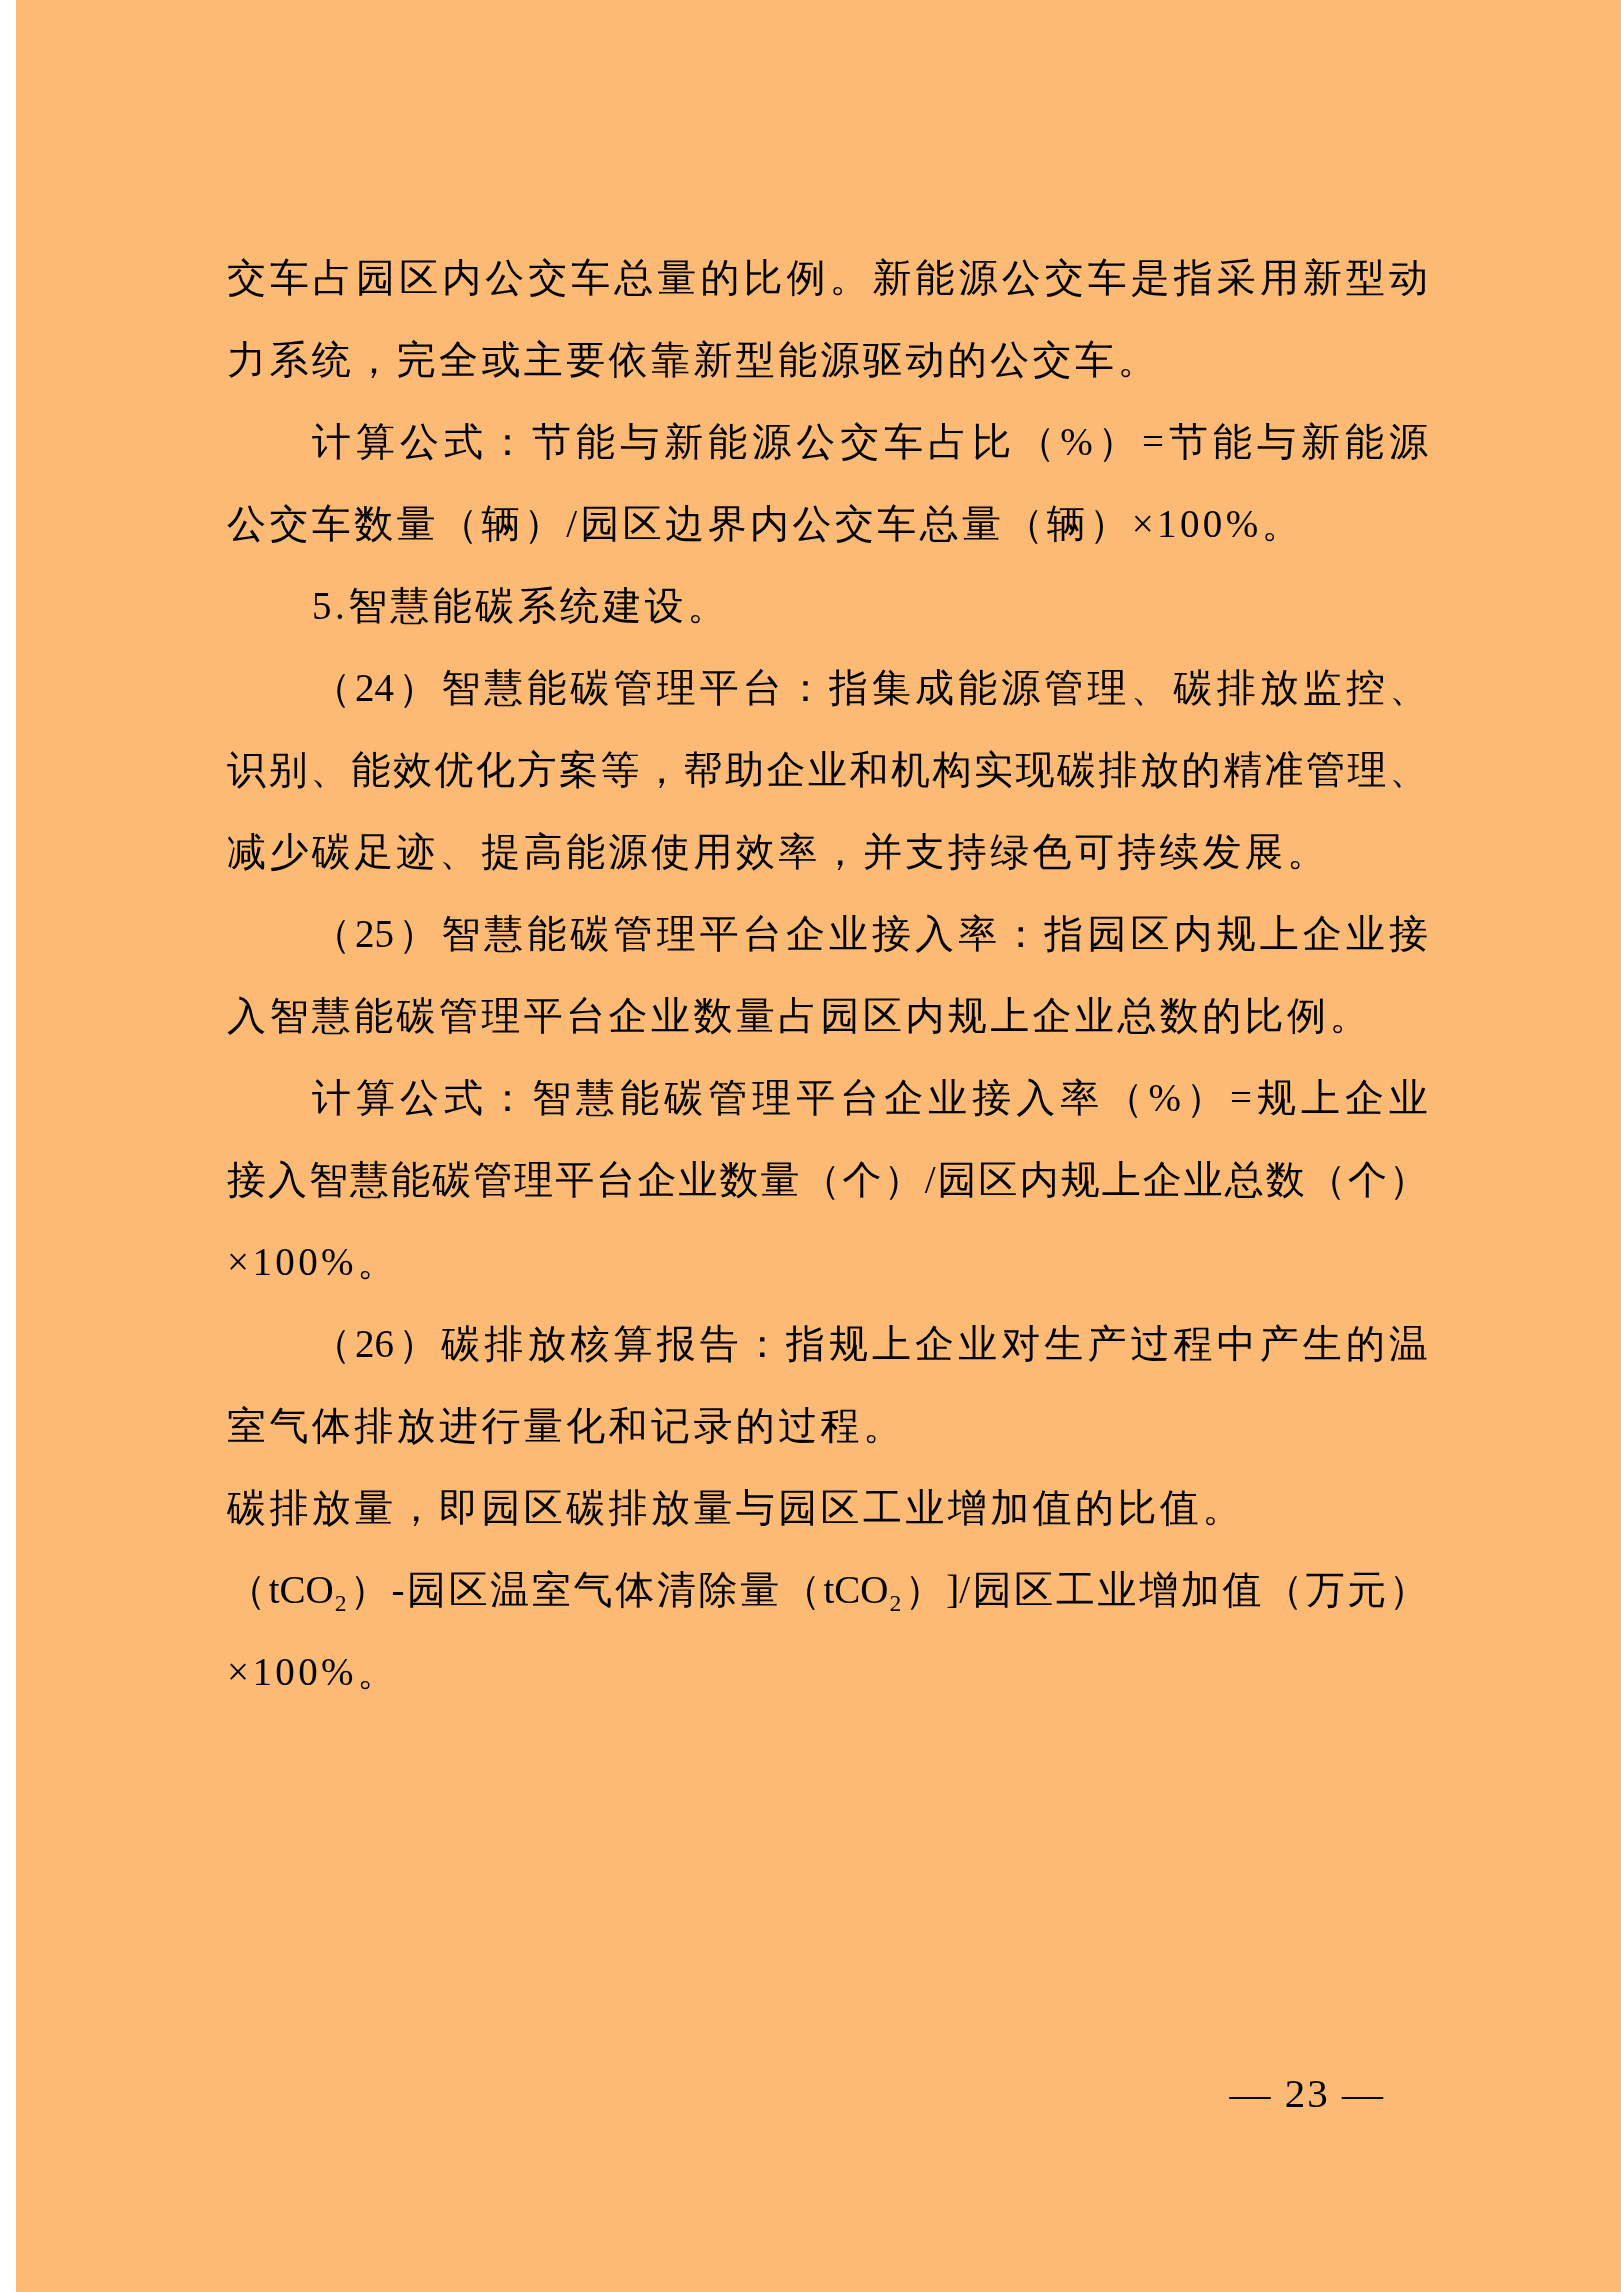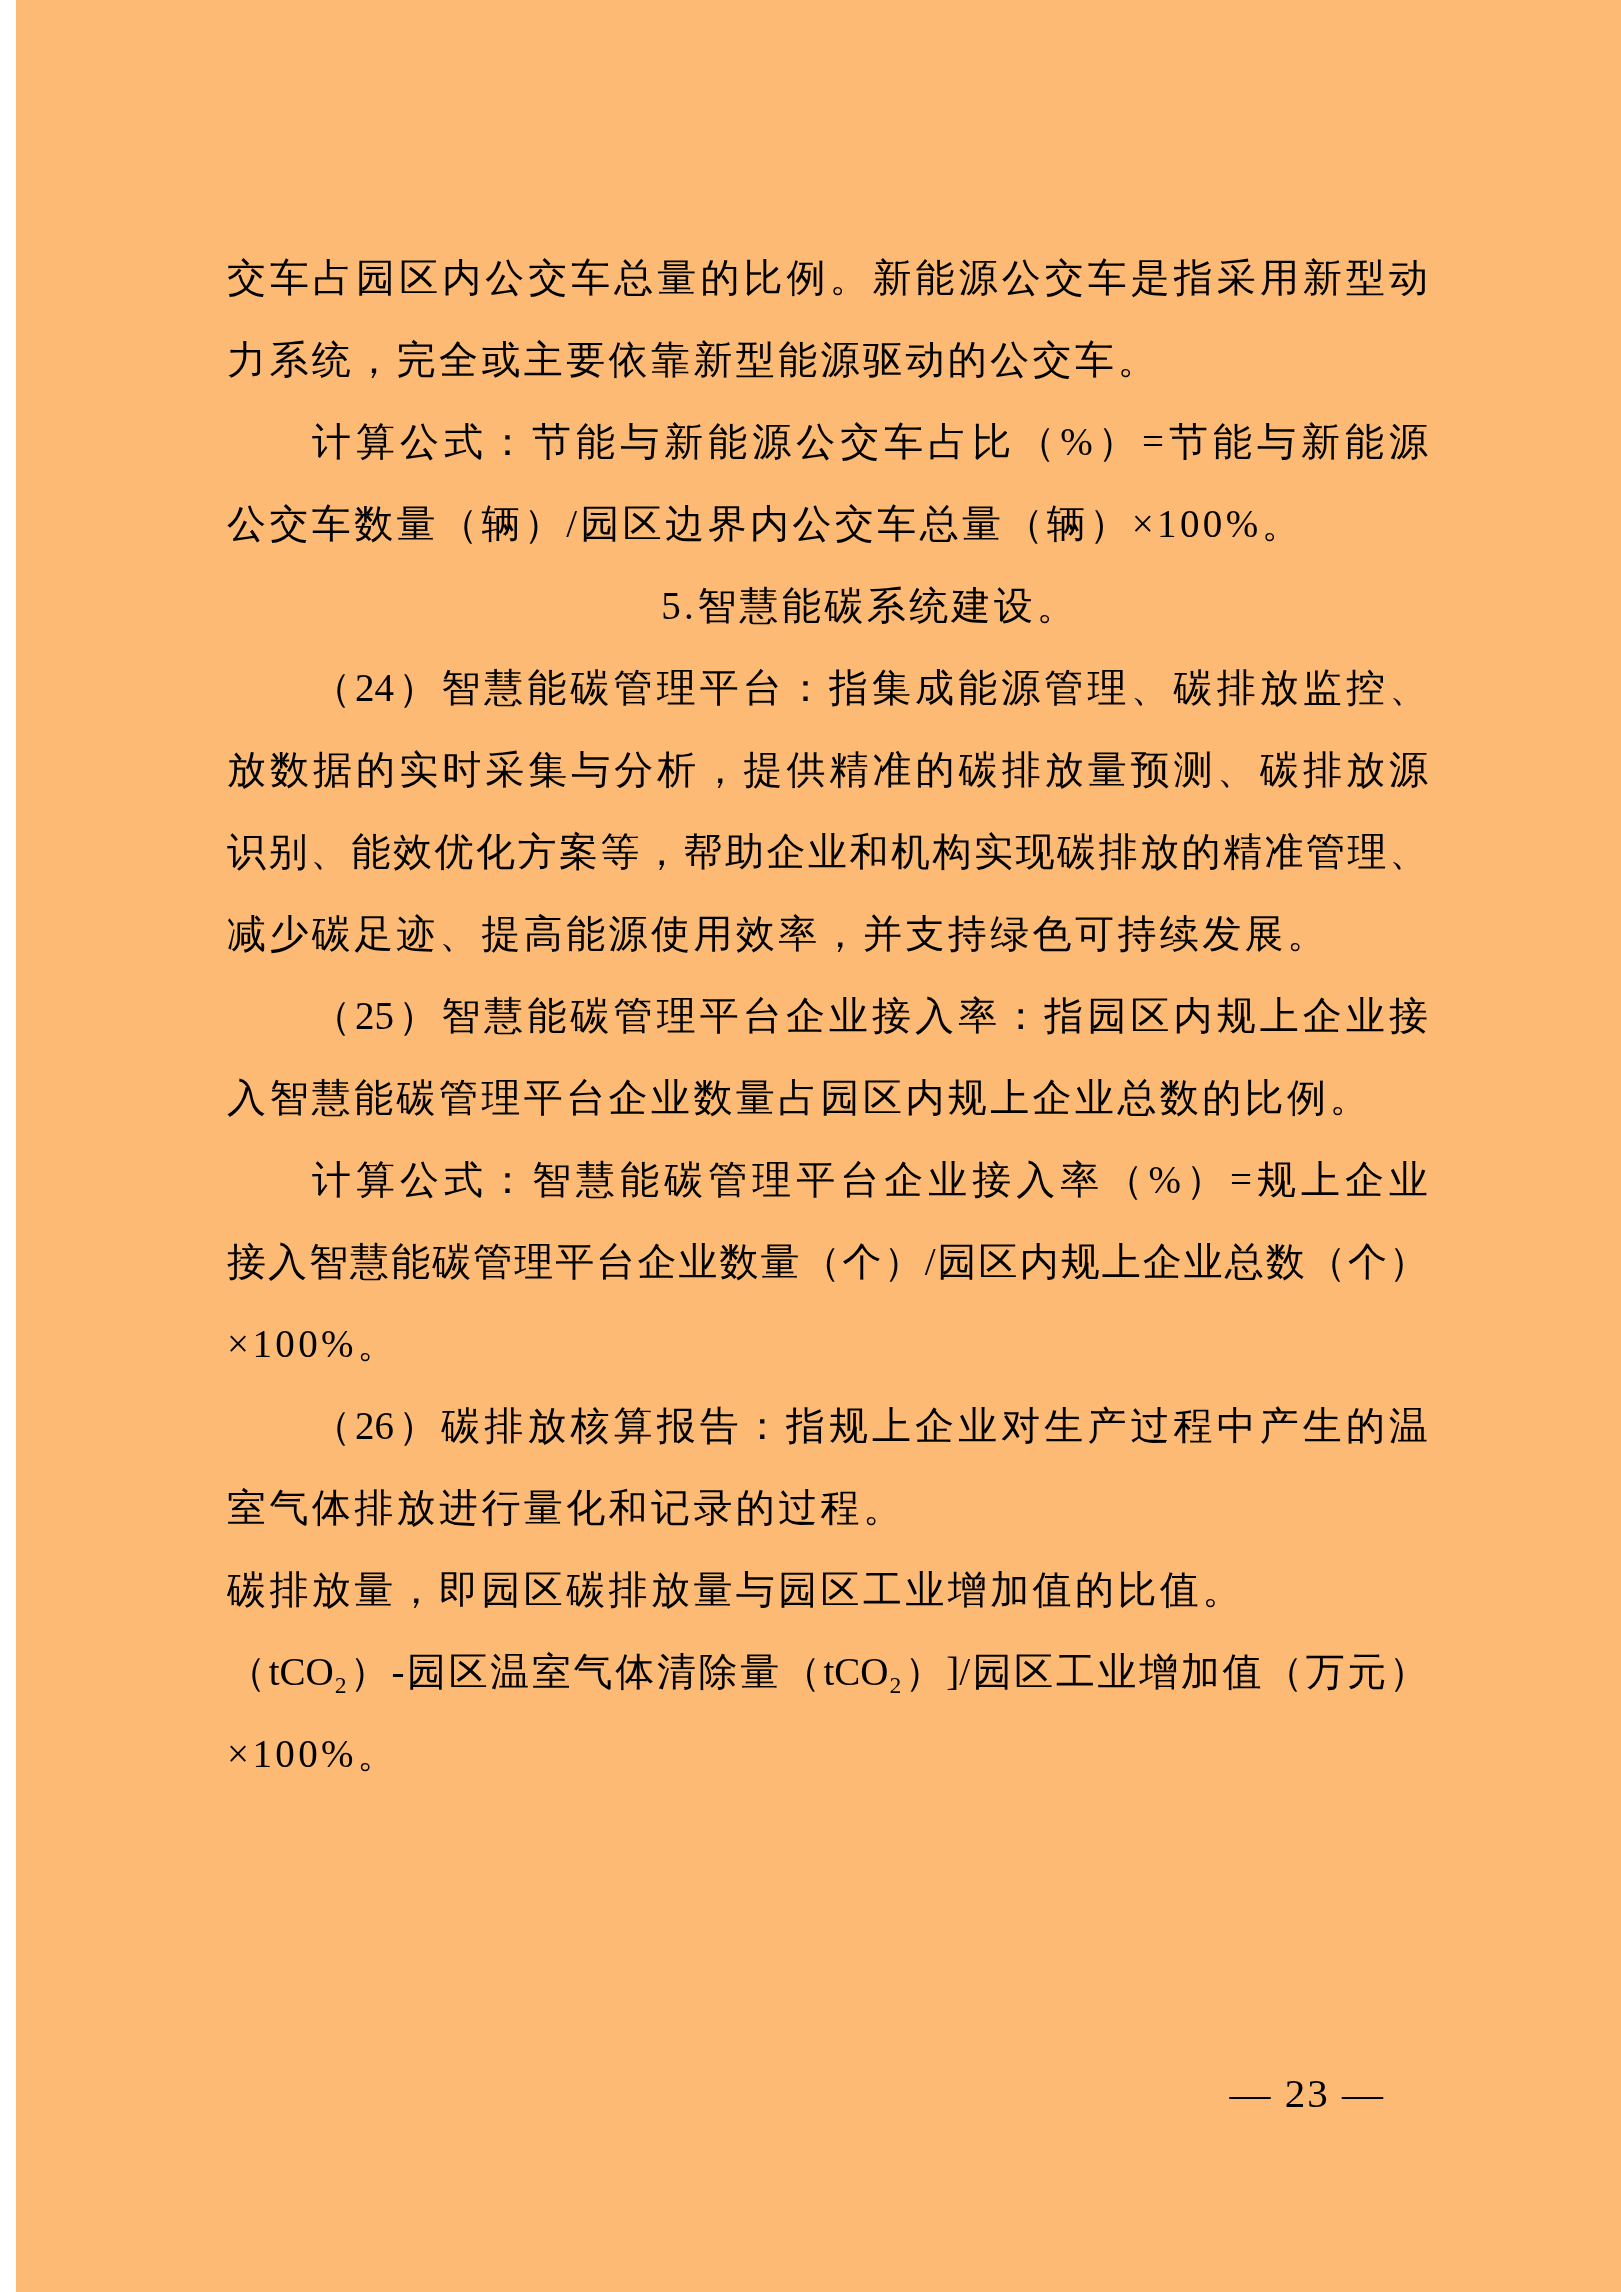--- a/index.html
+++ b/index.html
@@ -32,21 +32,20 @@
     white-space: nowrap;
   }
   .line.fill {
     letter-spacing: 0;
     white-space: normal;
     text-align: justify;
     text-align-last: justify;
   }
   .line.indent {
     text-indent: 85px;
-    text-align: center;
   }
   .page-number {
     position: absolute;
     top: 2070px;
     right: 252px;
     font-size: 41px;
     line-height: 47px;
     letter-spacing: 2px;
     text-align: right;
   }
@@ -55,21 +54,20 @@
 <body>
 
 <div class="page">
   <div class="content">
     <div class="line fill">交车占园区内公交车总量的比例。新能源公交车是指采用新型动</div>
     <div class="line">力系统，完全或主要依靠新型能源驱动的公交车。</div>
     <div class="line indent fill">计算公式：节能与新能源公交车占比（%）=节能与新能源</div>
     <div class="line">公交车数量（辆）/园区边界内公交车总量（辆）×100%。</div>
     <div class="line indent">5.智慧能碳系统建设。</div>
     <div class="line indent fill">（24）智慧能碳管理平台：指集成能源管理、碳排放监控、</div>
-    <div class="line fill">放数据的实时采集与分析，提供精准的碳排放量预测、碳排放源</div>
     <div class="line fill">识别、能效优化方案等，帮助企业和机构实现碳排放的精准管理、</div>
     <div class="line">减少碳足迹、提高能源使用效率，并支持绿色可持续发展。</div>
     <div class="line indent fill">（25）智慧能碳管理平台企业接入率：指园区内规上企业接</div>
     <div class="line">入智慧能碳管理平台企业数量占园区内规上企业总数的比例。</div>
     <div class="line indent fill">计算公式：智慧能碳管理平台企业接入率（%）=规上企业</div>
     <div class="line fill">接入智慧能碳管理平台企业数量（个）/园区内规上企业总数（个）</div>
     <div class="line">×100%。</div>
     <div class="line indent fill">（26）碳排放核算报告：指规上企业对生产过程中产生的温</div>
     <div class="line">室气体排放进行量化和记录的过程。</div>
     <div class="line">碳排放量，即园区碳排放量与园区工业增加值的比值。</div>

